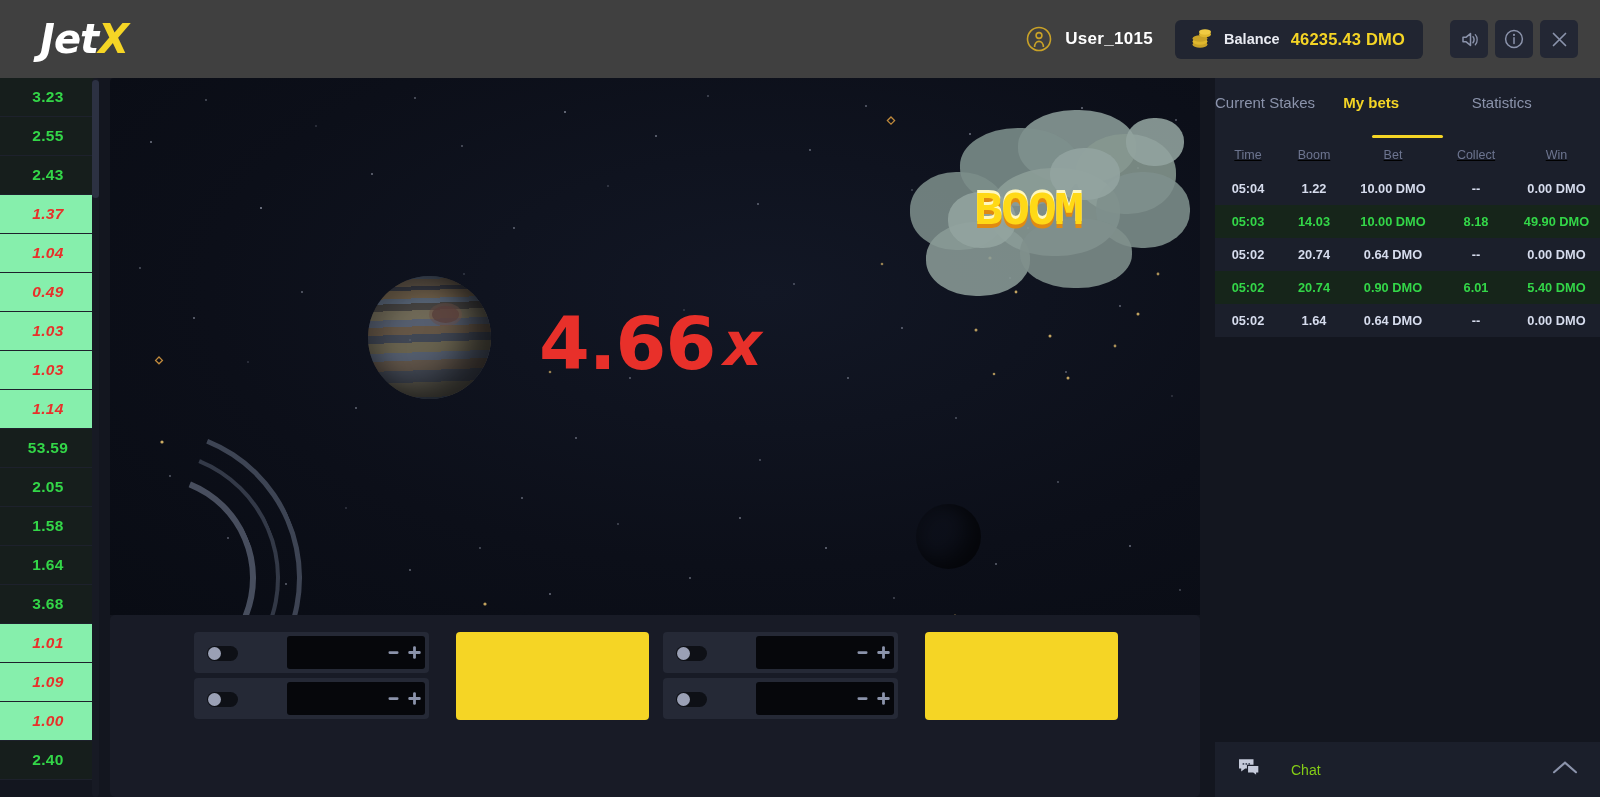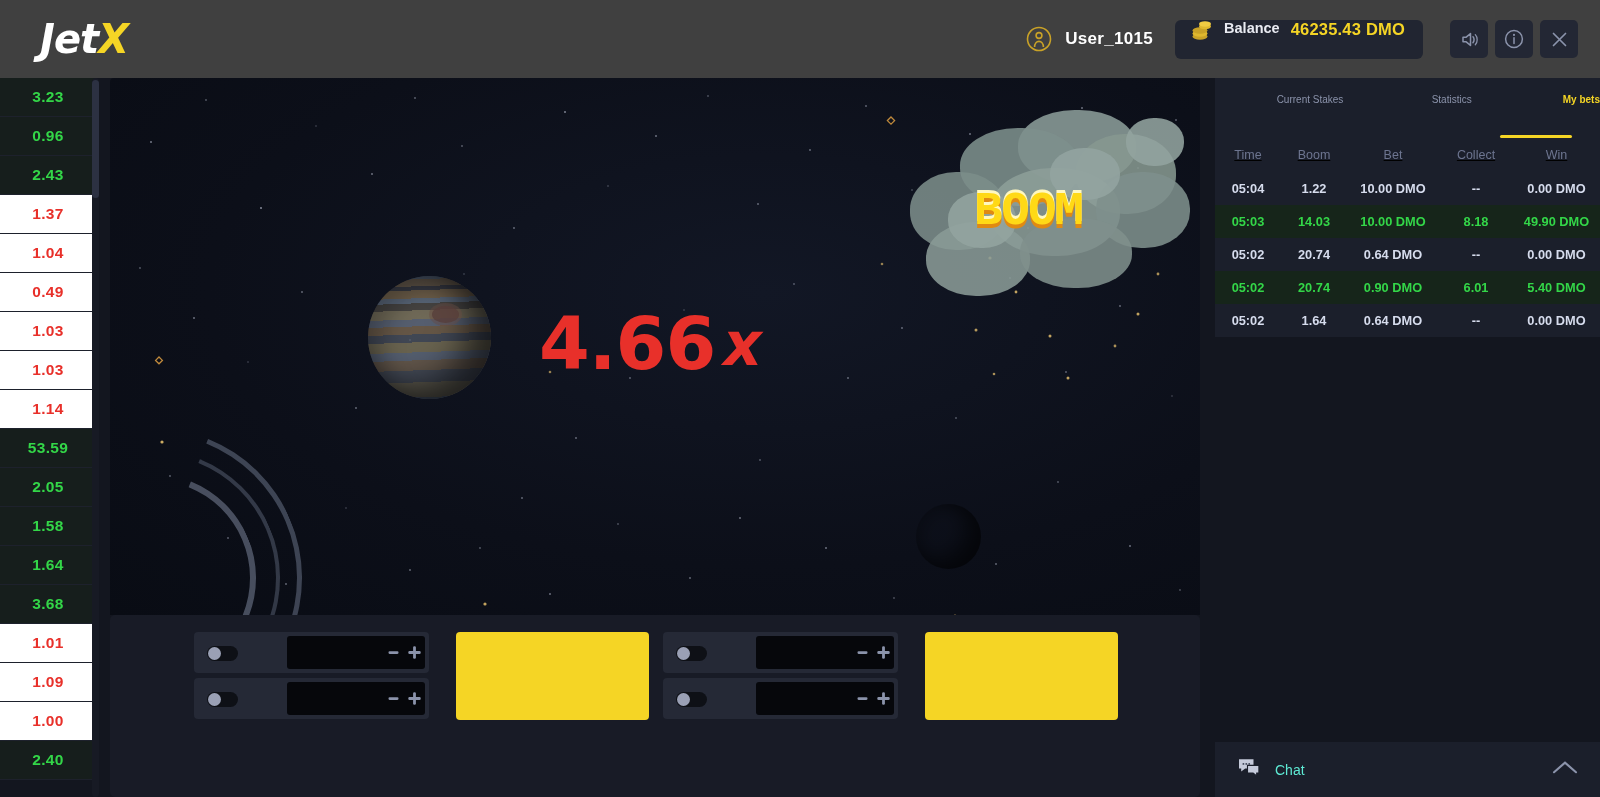--- a/index.html
+++ b/index.html
@@ -25,21 +25,21 @@
   #logo .jet { color: #ffffff; }
   #logo .x { color: #f5d525; }
   #header-right {
     position: absolute; right: 22px; top: 0; height: 78px;
     display: flex; align-items: center; gap: 0;
   }
   .user-block { display: flex; align-items: center; gap: 13px; margin-right: 22px; }
   .avatar-icon { width: 26px; height: 26px; }
   .user-name { color: #fff; font-size: 17px; font-weight: bold; letter-spacing: .3px; }
   .balance-pill {
-    display: flex; gap: 11px;
+    display: flex; align-items: center; gap: 11px;
     background: #212531; border-radius: 6px;
     height: 39px; padding: 0 18px 0 14px; margin-right: 20px;
   }
   .coins-icon { width: 24px; height: 22px; }
   .balance-label { color: #e9ebf2; font-size: 14.5px; font-weight: bold; }
   .balance-amount { color: #f5d525; font-size: 16.5px; font-weight: bold; letter-spacing: .2px; }
   .icon-btn {
     width: 38px; height: 38px; border-radius: 5px; background: #232734;
     display: flex; align-items: center; justify-content: center;
     margin-left: 7px; cursor: pointer;
@@ -51,21 +51,21 @@
     position: absolute; left: 0; top: 78px; width: 110px; height: 719px;
     background: #13161f; overflow: hidden;
   }
   #sidebar-list { position: absolute; left: 0; top: 0; width: 96px; }
   .mult-cell {
     height: 39px; display: flex; align-items: center; justify-content: center;
     font-size: 15.5px; font-weight: bold; letter-spacing: .3px;
     border-bottom: 1px solid #1d212c;
   }
   .mult-cell.green { color: #33d648; background: #161e1c; }
-  .mult-cell.red   { color: #e8302a; background: #ffffff; }
+  .mult-cell.red   { color: #e8302a; background: #86efac; font-style: italic; }
   #sidebar-scroll-track {
     position: absolute; right: 11px; top: 0; width: 7px; height: 719px;
     background: #171a24; border-radius: 4px;
   }
   #sidebar-scroll-thumb {
     position: absolute; left: 0; top: 2px; width: 7px; height: 118px;
     background: #2c3142; border-radius: 4px;
   }
 
   
@@ -220,22 +220,22 @@
   
   #right-panel {
     position: absolute; left: 1210px; top: 78px; width: 390px; height: 719px;
     background: #13161f;
   }
   #tabs {
     position: absolute; left: 5px; top: 0; width: 385px; height: 60px;
     background: #1b1f2b; display: flex; align-items: flex-start;
   }
   .tab {
-    flex: 1; text-align: right; padding-top: 16px; height: 60px;
-    font-size: 10px; color: #8b93ab; cursor: pointer; position: relative;
+    flex: 1; text-align: left; padding-top: 16px; height: 60px;
+    font-size: 15px; color: #8b93ab; cursor: pointer; position: relative;
   }
   .tab.active { color: #f5d525; font-weight: bold; }
   .tab.active::after {
     content: ""; position: absolute; left: 22%; bottom: 0; width: 56%; height: 3px;
     background: #f5d525; border-radius: 2px;
   }
   #table-head {
     position: absolute; left: 5px; top: 60px; width: 385px; height: 34px;
     background: #1b1f2b; display: flex; align-items: center; text-decoration: underline;
   }
@@ -250,21 +250,21 @@
     display: flex; align-items: center;
   }
   .bet-row-item div { font-size: 12.8px; font-weight: bold; text-align: center; }
   .bet-row-item.loss { background: #1b1f2b; color: #d6dced; }
   .bet-row-item.win  { background: #16251a; color: #33d648; }
   #chat-bar {
     position: absolute; left: 5px; bottom: 0; width: 385px; height: 55px;
     background: #1b1f2b; display: flex; align-items: center; cursor: pointer;
   }
   #chat-bar .chat-icon { margin-left: 22px; }
-  #chat-bar .chat-label { color: #5eead4; font-size: 14px; margin-left: 14px; flex: 1; }
+  #chat-bar .chat-label { color: #84cc16; font-size: 14px; margin-left: 30px; flex: 1; }
   #chat-bar .chevron { margin-right: 22px; }
 </style>
 </head>
 <body>
 
 <div id="app">
 
   <div id="header">
     <div id="logo">
       <span class="jet">Jet</span><span class="x">X</span>
@@ -320,21 +320,21 @@
             <path d="M3.5 3.5L15.5 15.5M15.5 3.5L3.5 15.5" stroke="#8b93ab" stroke-width="1.7" stroke-linecap="round"></path>
           </svg>
         </span>
       </div>
     </div>
   </div>
 
   <div id="sidebar">
     <div id="sidebar-list">
         <div class="mult-cell green">3.23</div>
-        <div class="mult-cell green">0.96</div>
+        <div class="mult-cell green">2.55</div>
         <div class="mult-cell green">2.43</div>
         <div class="mult-cell red">1.37</div>
         <div class="mult-cell red">1.04</div>
         <div class="mult-cell red">0.49</div>
         <div class="mult-cell red">1.03</div>
         <div class="mult-cell red">1.03</div>
         <div class="mult-cell red">1.14</div>
         <div class="mult-cell green">53.59</div>
         <div class="mult-cell green">2.05</div>
         <div class="mult-cell green">1.58</div>
@@ -589,22 +589,22 @@
         <div class="place-bet-btn" style="left: 815px;">
           <span class="main"></span>
           <span class="sub"></span>
         </div>
       </div>
   </div>
 
   <div id="right-panel">
     <div id="tabs">
         <div class="tab">Current Stakes</div>
+        <div class="tab active">My bets</div>
         <div class="tab">Statistics</div>
-        <div class="tab active">My bets</div>
       </div>
     <div id="table-head">
         <div class="col-time">Time</div>
         <div class="col-boom">Boom</div>
         <div class="col-bet">Bet</div>
         <div class="col-collect">Collect</div>
         <div class="col-win">Win</div>
       </div>
     <div id="bets-rows">
         <div class="bet-row-item loss" style="top: 94px;">

